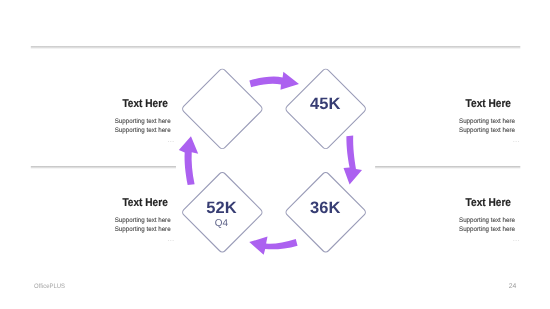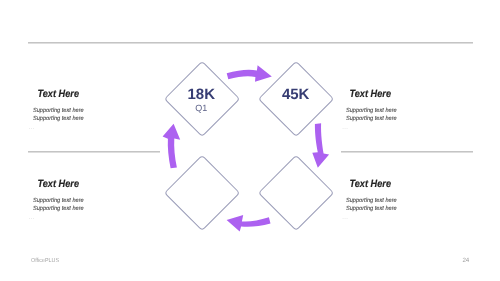--- a/index.html
+++ b/index.html
@@ -6,21 +6,21 @@
   html,body{margin:0;padding:0;}
   body{width:500px;height:281px;background:#ffffff;overflow:hidden;
        font-family:"Liberation Sans", sans-serif;-webkit-font-smoothing:antialiased;text-rendering:geometricPrecision;}
   #slide{position:relative;width:500px;height:281px;background:#fff;}
   .rule{position:absolute;height:2px;
         background:linear-gradient(to bottom,#c4c4c4 0,#c4c4c4 50%,#dedede 50%,#dedede 100%);}
   #rule-top{left:27.5px;top:42px;width:445px;}
   #rule-mid-left{left:28px;top:151px;width:132.3px;}
   #rule-mid-right{left:341px;top:151px;width:131.8px;}
 
-  .block{position:absolute;width:130px;text-align:left;font-style:italic;}
+  .block{position:absolute;width:130px;text-align:right;}
   .block .head{font-size:10.4px;font-weight:bold;color:#242424;line-height:11px;
                  -webkit-text-stroke:0.17px #242424;
                  transform:scaleX(0.885);transform-origin:center;}
   .block .supwrap{margin-top:6.9px;position:relative;left:-1.8px;}
   .block .sup{font-size:6px;color:#484848;line-height:8px;-webkit-text-stroke:0.1px #484848;
                 transform:scaleX(0.94);transform-origin:center;}
   .block .dots{font-size:5.5px;color:#c4c4c4;line-height:6px;margin-top:2px;letter-spacing:.5px;position:relative;left:-1.6px;}
 
   #b-tl{left:30.3px;top:89px;}
   #b-bl{left:30.3px;top:178.8px;}
@@ -82,28 +82,29 @@
       <div class="sup">Supporting text here</div>
     </div>
     <div class="dots">...</div>
   </div>
 
   <div class="dia" style="left:174.7px;top:71.7px;"></div>
   <div class="dia" style="left:269.1px;top:71.7px;"></div>
   <div class="dia" style="left:269.1px;top:166.0px;"></div>
   <div class="dia" style="left:174.7px;top:166.0px;"></div>
 
-  <div class="dlabel" style="left:161.3px;top:87.4px;">
-    <div class="big">18K</div>
-    <div class="sm">Q1</div>
-  </div>
   <div class="dlabel" style="left:255.7px;top:87.4px;">
     <div class="big">45K</div>
   </div>
   <div class="dlabel" style="left:255.7px;top:181.7px;">
+    <div class="big">36K</div>
+  </div>
+  <div class="dlabel" style="left:161.3px;top:181.7px;">
+    <div class="big">52K</div>
+    <div class="sm">Q4</div>
   </div>
 
   <svg class="arrows" viewBox="0 0 500 281">
     <path fill="#AC61F0" d="M226.7 73.2 C238 69.9 249 68.7 256.9 70.4 L257.6 65.3 L271.8 76.4 L255.0 81.7 L255.4 76.9 C248.5 75.5 239.0 76.2 228.3 79.3 Z"></path>
     <path fill="#AC61F0" d="M314.9 123.9 C314.8 134.2 316.2 144.5 317.8 152.3 L312.3 152.7 L317.8 167.7 L329.1 154.5 L323.6 153.6 C322.2 145.2 320.7 134.4 321.1 123.2 Z"></path>
     <path fill="#AC61F0" d="M268.9 217.3 C258.5 220.6 248.8 222.1 241.9 221.4 L243.2 215.0 L226.6 220.1 L239.7 231.6 L241.1 226.4 C249.0 227.1 259.6 226.6 270.5 223.4 Z"></path>
     <path fill="#AC61F0" d="M170.6 168.2 C168.5 157.8 167.4 147.2 167.9 138.7 L162.6 136.4 L173.6 123.8 L180.2 139.8 L174.3 138.5 C173.8 147.0 174.7 157.4 176.9 167.6 Z"></path>
   </svg>
 
   <div id="footer-left">OfficePLUS</div>

